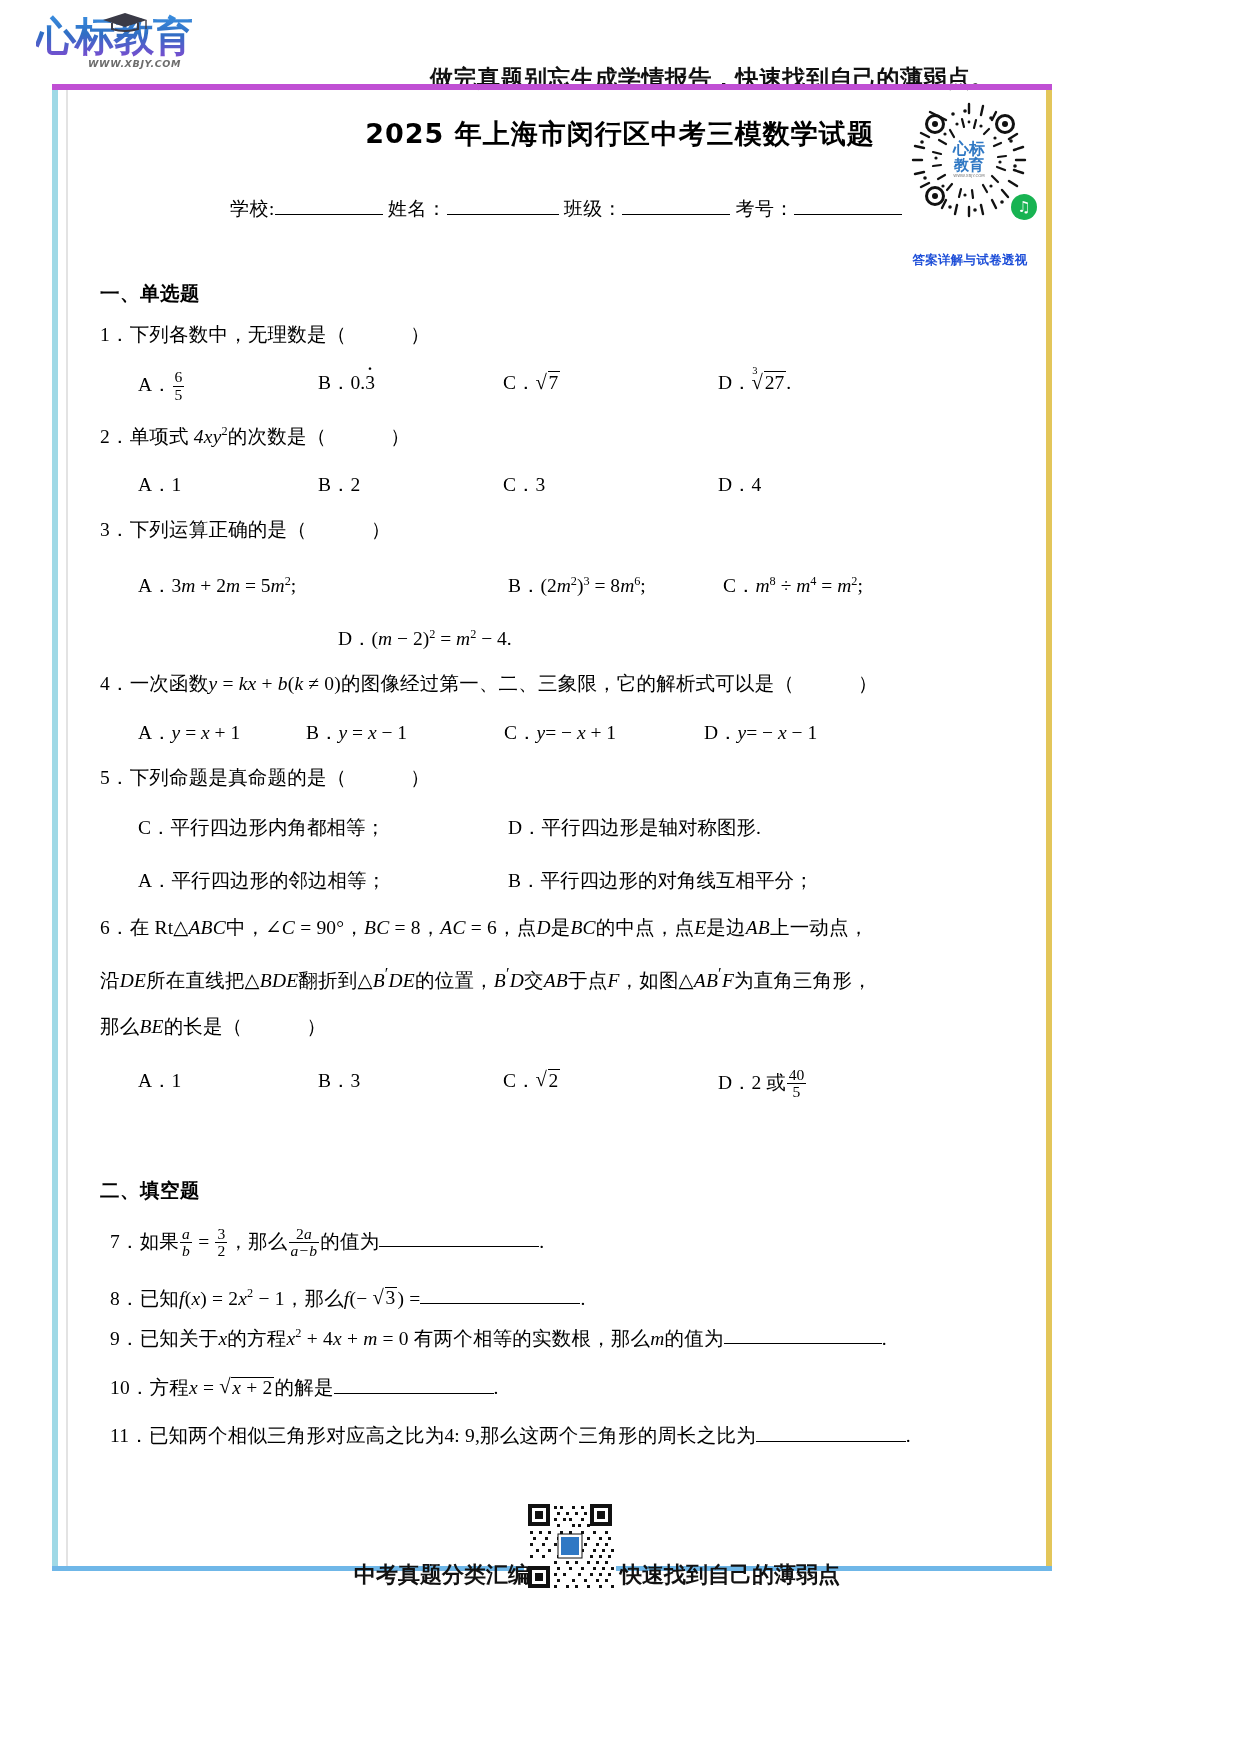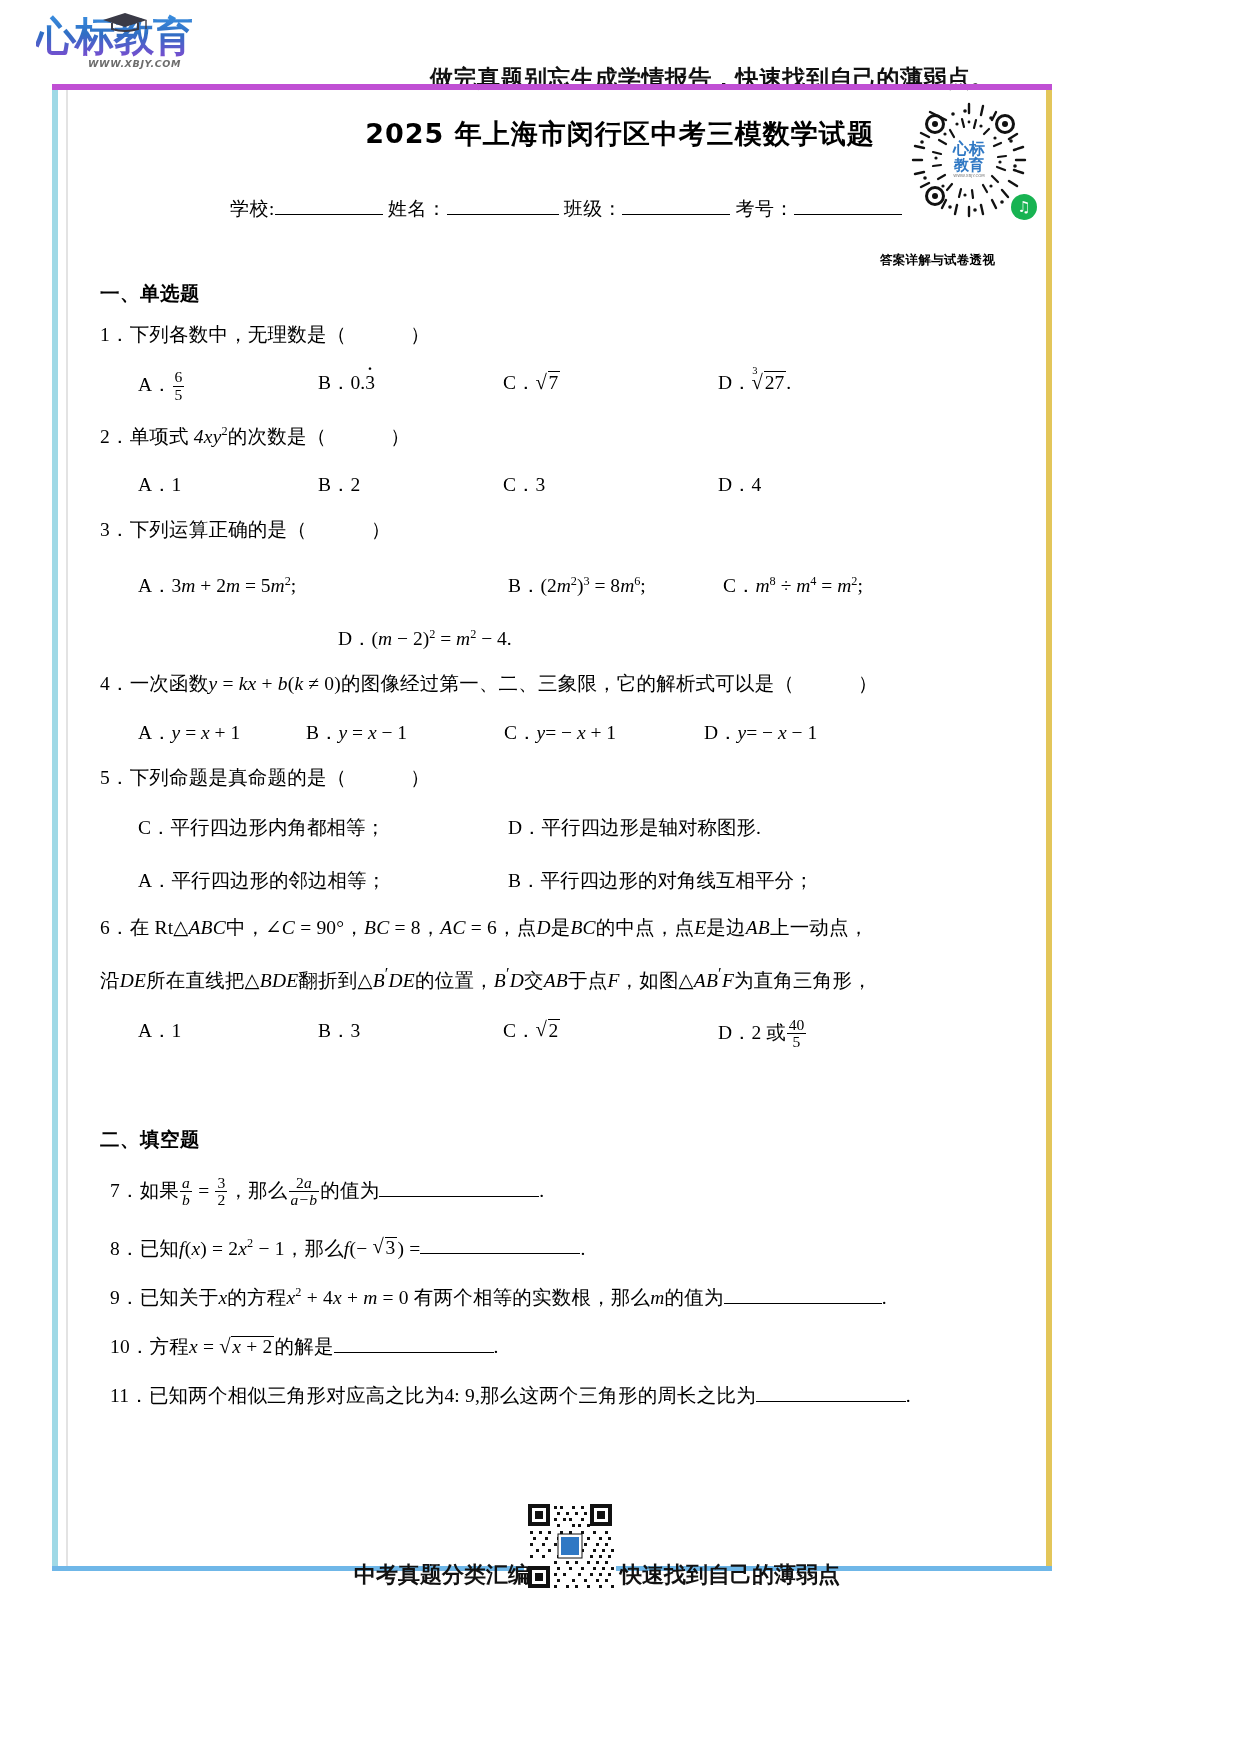--- a/index.html
+++ b/index.html
@@ -57,23 +57,23 @@
   }
   .info-line {
     position:absolute; left:230px; top:196px; width:680px;
     font-size:19px; color:#000; white-space:nowrap; letter-spacing:0.5px;
   }
   .blank-u { display:inline-block; border-bottom:1.6px solid #000; height:17px; }
 
   
   .qr-box { position:absolute; left:905px; top:96px; width:128px; height:128px; }
   .qr-caption {
-    position:absolute; left:880px; top:252px; width:180px; 
-    font-family:"DejaVu Sans","Liberation Sans",sans-serif;
-    font-size:12.5px; font-weight:bold; color:#000000; letter-spacing:0.3px;
+    position:absolute; left:880px; top:252px; width:180px; text-align:center;
+    font-family:"DejaVu Sans","Liberation Sans",sans-serif;
+    font-size:12.5px; font-weight:bold; color:#1d4ed8; letter-spacing:0.3px;
   }
   .qr-center-text {
     position:absolute; left:50%; top:50%; transform:translate(-50%,-50%);
     text-align:center; pointer-events:none;
   }
   .qr-center-text .l1 {
     font-family:"DejaVu Sans","Liberation Sans",sans-serif;
     font-size:16px; font-weight:bold; color:#2f78c4; line-height:16px; display:block;
   }
   .qr-center-text .l2 {
@@ -306,34 +306,37 @@
     <span class="opt" style="width:370px">A．平行四边形的邻边相等；</span>
     <span class="opt">B．平行四边形的对角线互相平分；</span>
   </div>
 
   <div class="q" style="margin-bottom:26px">
     <span>6．</span>在 Rt△<em class="v">ABC</em>中，∠<em class="v">C</em> = 90°，<em class="v">BC</em> = 8，<em class="v">AC</em> = 6，点<em class="v">D</em>是<em class="v">BC</em>的中点，点<em class="v">E</em>是边<em class="v">AB</em>上一动点，
   </div>
   <div class="q" style="margin-bottom:26px">
     沿<em class="v">DE</em>所在直线把△<em class="v">BDE</em>翻折到△<em class="v">B</em><span class="prime">′</span><em class="v">DE</em>的位置，<em class="v">B</em><span class="prime">′</span><em class="v">D</em>交<em class="v">AB</em>于点<em class="v">F</em>，如图△<em class="v">AB</em><span class="prime">′</span><em class="v">F</em>为直角三角形，
   </div>
+  <div class="q" style="margin-bottom:30px">
+    那么<em class="v">BE</em>的长是（<span class="paren-gap"></span>）
+  </div>
   <div class="opts" style="margin-bottom:22px;padding-left:38px">
     <span class="opt" style="width:180px">A．1</span>
     <span class="opt" style="width:185px">B．3</span>
     <span class="opt" style="width:215px">C．<span class="rad"><span class="body">2</span></span></span>
     <span class="opt">D．2 或<span class="frac"><span class="num">40</span><span class="den">5</span></span></span>
   </div>
 
   <div class="sec-head" style="margin-top:76px;margin-bottom:22px">二、填空题</div>
 
   <div class="q" style="margin-bottom:28px;padding-left:10px">
     <span>7．</span><span>如果</span><span class="frac"><span class="num"><em class="v">a</em></span><span class="den"><em class="v">b</em></span></span> = <span class="frac"><span class="num">3</span><span class="den">2</span></span>，那么<span class="frac"><span class="num">2<em class="v">a</em></span><span class="den"><em class="v">a−b</em></span></span>的值为<span class="fill" style="width:160px"></span><span>.</span>
   </div>
 
-  <div class="q" style="margin-bottom:28px;padding-left:10px">
+  <div class="q" style="margin-bottom:18px;padding-left:10px">
     <span>8．</span>已知<em class="v">f</em>(<em class="v">x</em>) = 2<em class="v">x</em><sup class="en">2</sup> − 1，那么<em class="v">f</em>(− <span class="rad"><span class="body">3</span></span>) =<span class="fill" style="width:160px"></span><span>.</span>
   </div>
 
   <div class="q" style="margin-bottom:28px;padding-left:10px">
     <span>9．</span>已知关于<em class="v">x</em>的方程<em class="v">x</em><sup class="en">2</sup> + 4<em class="v">x</em> + <em class="v">m</em> = 0 有两个相等的实数根，那么<em class="v">m</em>的值为<span class="fill" style="width:158px"></span><span>.</span>
   </div>
 
   <div class="q" style="margin-bottom:28px;padding-left:10px">
     <span>10．</span>方程<em class="v">x</em> = <span class="rad"><span class="body"><em class="v">x</em> + 2</span></span>的解是<span class="fill" style="width:160px"></span><span>.</span>
   </div>

